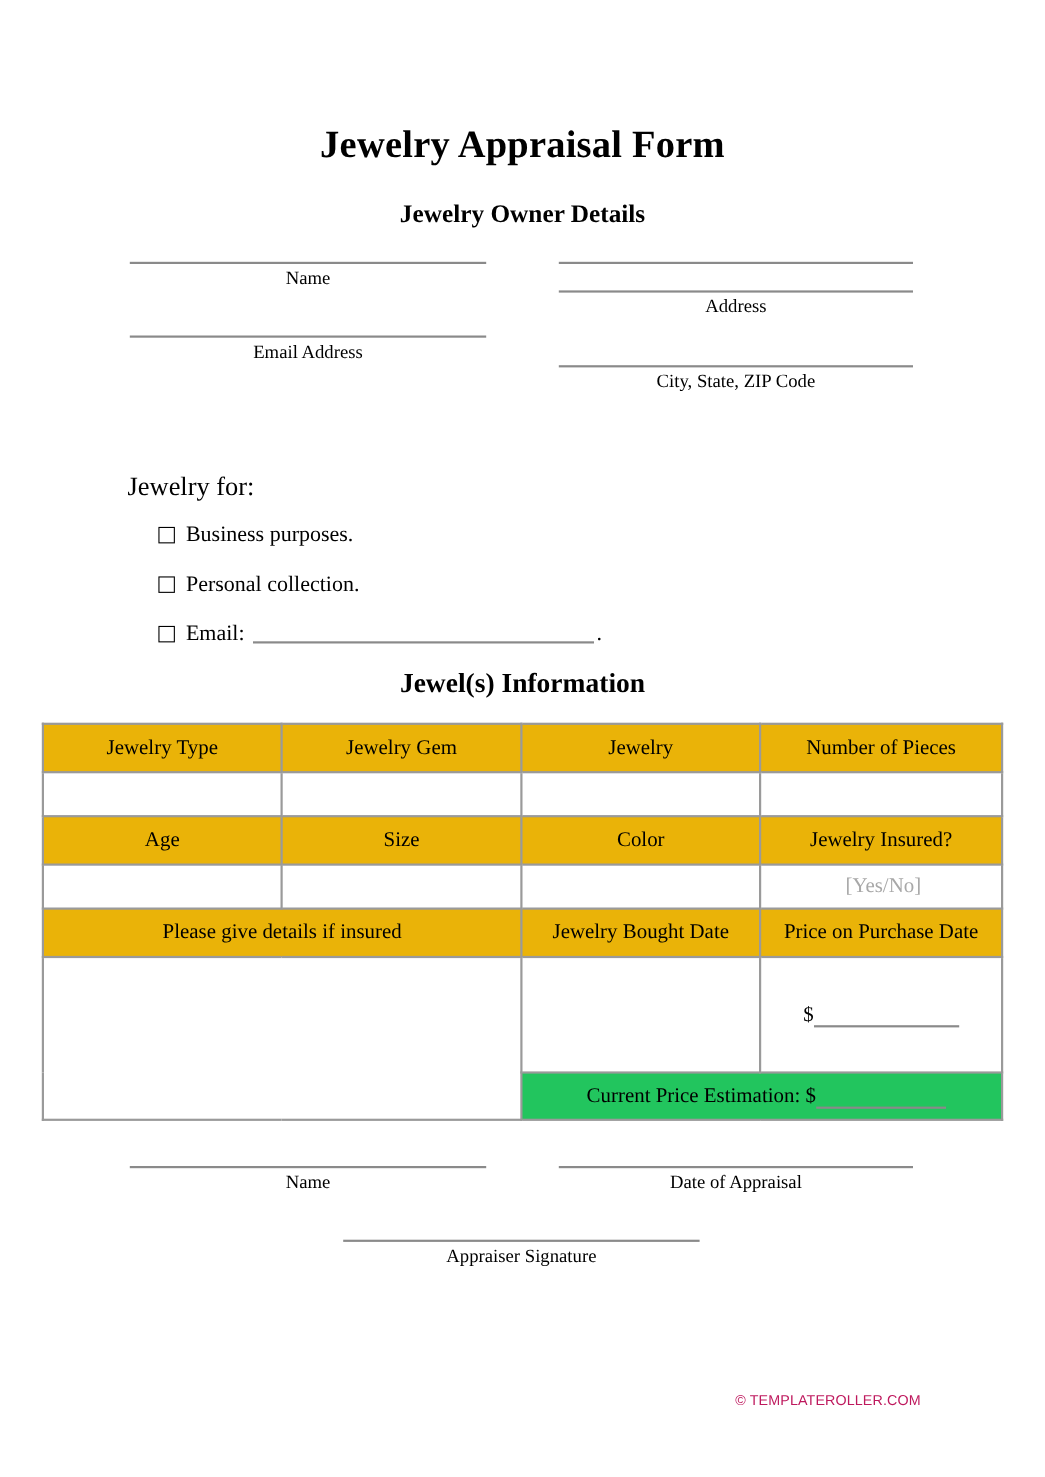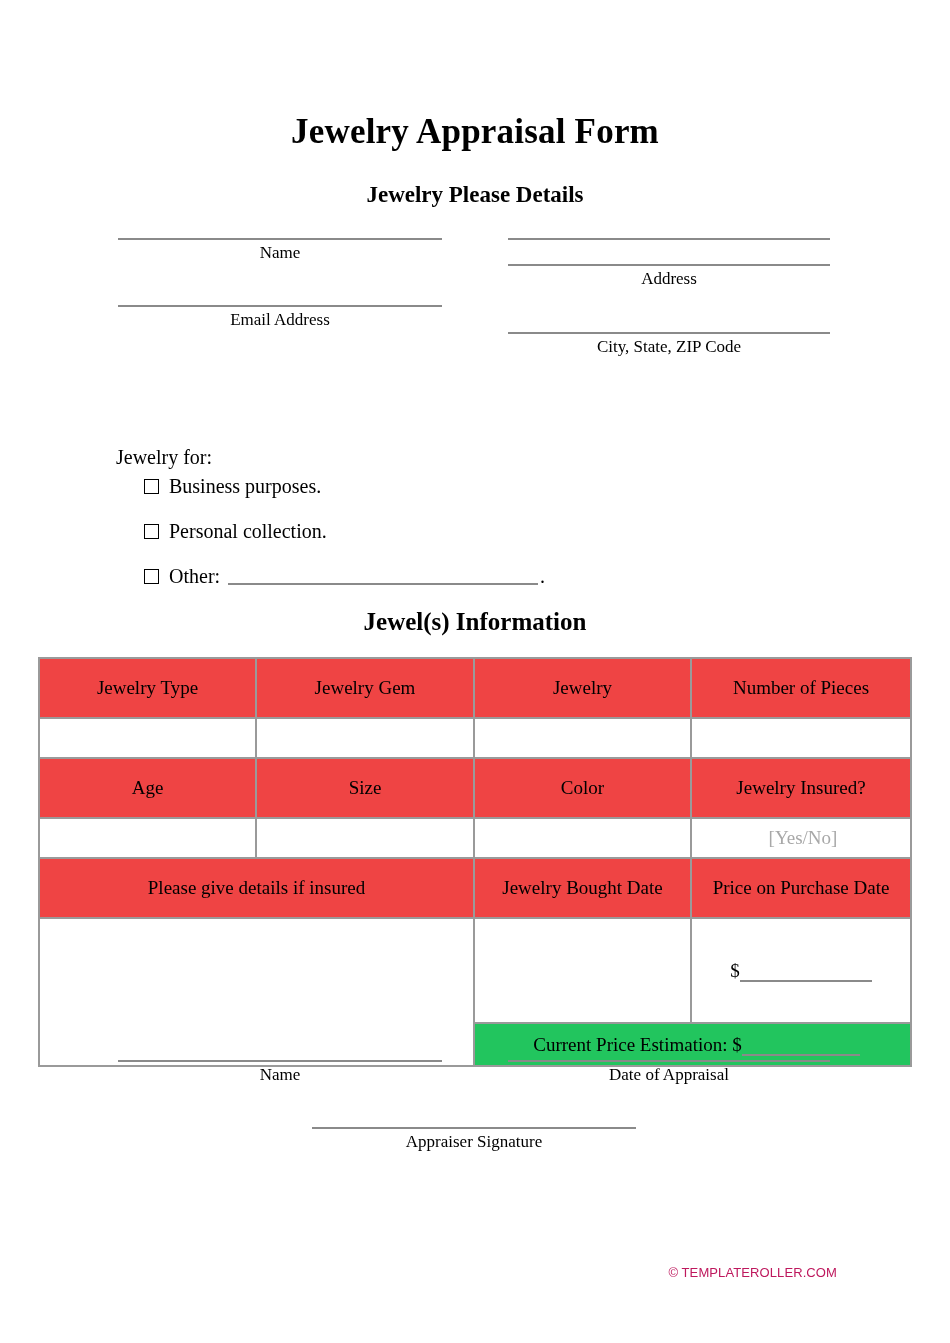--- a/index.html
+++ b/index.html
@@ -80,22 +80,22 @@
 
   
   #field-app-name   { left: 118px; top: 1060px; width: 324px; }
   #field-app-date   { left: 508px; top: 1060px; width: 322px; }
   #field-app-sign   { left: 312px; top: 1127px; width: 324px; }
 
   
   .jewelry-for-label {
     position: absolute;
     left: 116px;
-    top: 446px;
-    font-size: 20px;
+    top: 430px;
+    font-size: 24px;
   }
   .check-row {
     position: absolute;
     left: 144px;
     display: flex;
     align-items: center;
     font-size: 20px;
     white-space: nowrap;
   }
   #check-business { top: 475px; }
@@ -132,22 +132,22 @@
   }
   .jewel-table td {
     border: 2px solid #9a9a9a;
     font-size: 19px;
     text-align: center;
     vertical-align: middle;
     padding: 0 6px;
     background: #ffffff;
   }
   .jewel-table td.hdr {
-    background: #ef4444;
-    height: 60px;
+    background: #eab308;
+    height: 44px;
   }
   .jewel-table td.blank {
     height: 40px;
   }
   .jewel-table td.tall {
     height: 105px;
     vertical-align: top;
   }
   .jewel-table td.placeholder {
     color: #a8a8a8;
@@ -190,21 +190,21 @@
     letter-spacing: 0.1px;
   }
 </style>
 </head>
 <body>
 
 <div class="page">
 
   <div class="doc-title">Jewelry Appraisal Form</div>
 
-  <div class="section-heading" id="owner-heading">Jewelry Please Details</div>
+  <div class="section-heading" id="owner-heading">Jewelry Owner Details</div>
 
   <div class="field" id="field-name">
     <div class="rule"></div>
     <div class="caption">Name</div>
   </div>
 
   <div class="field" id="field-email">
     <div class="rule"></div>
     <div class="caption">Email Address</div>
   </div>
@@ -228,21 +228,21 @@
     <span class="check-label">Business purposes.</span>
   </div>
 
   <div class="check-row" id="check-personal">
     <span class="checkbox"></span>
     <span class="check-label">Personal collection.</span>
   </div>
 
   <div class="check-row" id="check-other">
     <span class="checkbox"></span>
-    <span class="check-label">Other:</span>
+    <span class="check-label">Email:</span>
     <span class="other-rule"></span>
     <span class="other-period">.</span>
   </div>
 
   <div class="section-heading" id="jewel-heading">Jewel(s) Information</div>
 
   <table class="jewel-table">
     <colgroup>
       <col style="width:217px">
       <col style="width:218px">

